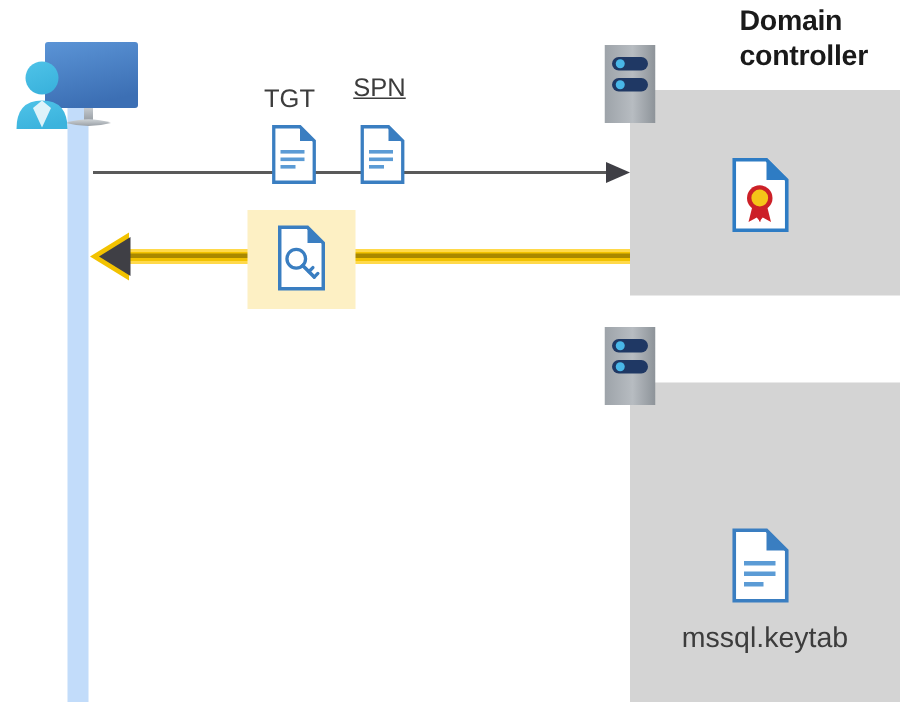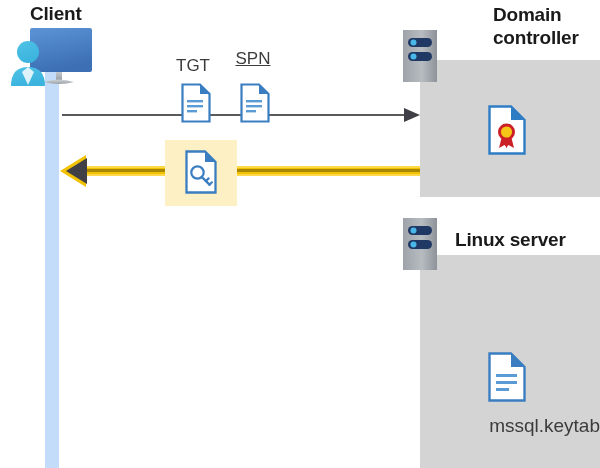--- a/index.html
+++ b/index.html
@@ -110,21 +110,21 @@
   #tgt-doc { left: 181px; top: 83px; width: 30px; height: 40px; }
   #spn-doc { left: 240px; top: 83px; width: 30px; height: 40px; }
   #key-doc { left: 185px; top: 150px; width: 32px; height: 44px; z-index: 4; }
 
   #cert-doc { left: 488px; top: 105px; width: 38px; height: 50px; }
   #sql-icon { left: 484px; top: 278px; width: 46px; height: 52px; }
   #keytab-doc { left: 488px; top: 352px; width: 38px; height: 50px; }
 
   #keytab-label {
     left: 420px; top: 415px; width: 180px;
-    text-align: right;
+    text-align: center;
     font-size: 19px;
     color: #3c3c3c;
   }
 </style>
 </head>
 <body>
 
 <div id="canvas">
 
   <div class="abs panel" id="dc-panel"></div>
@@ -243,30 +243,28 @@
   <div class="abs server-icon" id="linux-server">
     <svg width="34" height="52" viewBox="0 0 34 52">
       <rect x="0" y="0" width="34" height="52" fill="url(#chassis1)"></rect>
       <rect x="5" y="8" width="24" height="9" rx="4.5" fill="#1f3864"></rect>
       <circle cx="10.5" cy="12.5" r="3" fill="#49b7e8"></circle>
       <rect x="5" y="22" width="24" height="9" rx="4.5" fill="#1f3864"></rect>
       <circle cx="10.5" cy="26.5" r="3" fill="#49b7e8"></circle>
     </svg>
   </div>
 
-  <div class="abs title" id="linux-title">Linux server</div>
 
 
   <div class="abs" id="keytab-doc">
     <svg width="38" height="50" viewBox="0 0 38 50">
       <path d="M1.5 1.5 H23 L36.5 15 V48.5 H1.5 Z" fill="#ffffff" stroke="#3a7ec1" stroke-width="2.4"></path>
       <path d="M23 1.5 L36.5 15 H23 Z" fill="#3a7ec1"></path>
       <rect x="8" y="22" width="21" height="3" fill="#5b9bd5"></rect>
       <rect x="8" y="29" width="21" height="3" fill="#5b9bd5"></rect>
       <rect x="8" y="36" width="13" height="3" fill="#5b9bd5"></rect>
     </svg>
   </div>
 
   <div class="abs" id="keytab-label">mssql.keytab</div>
 
-  <div class="abs title" id="client-title">Client</div>
 
 </div>
 
 </body></html>

